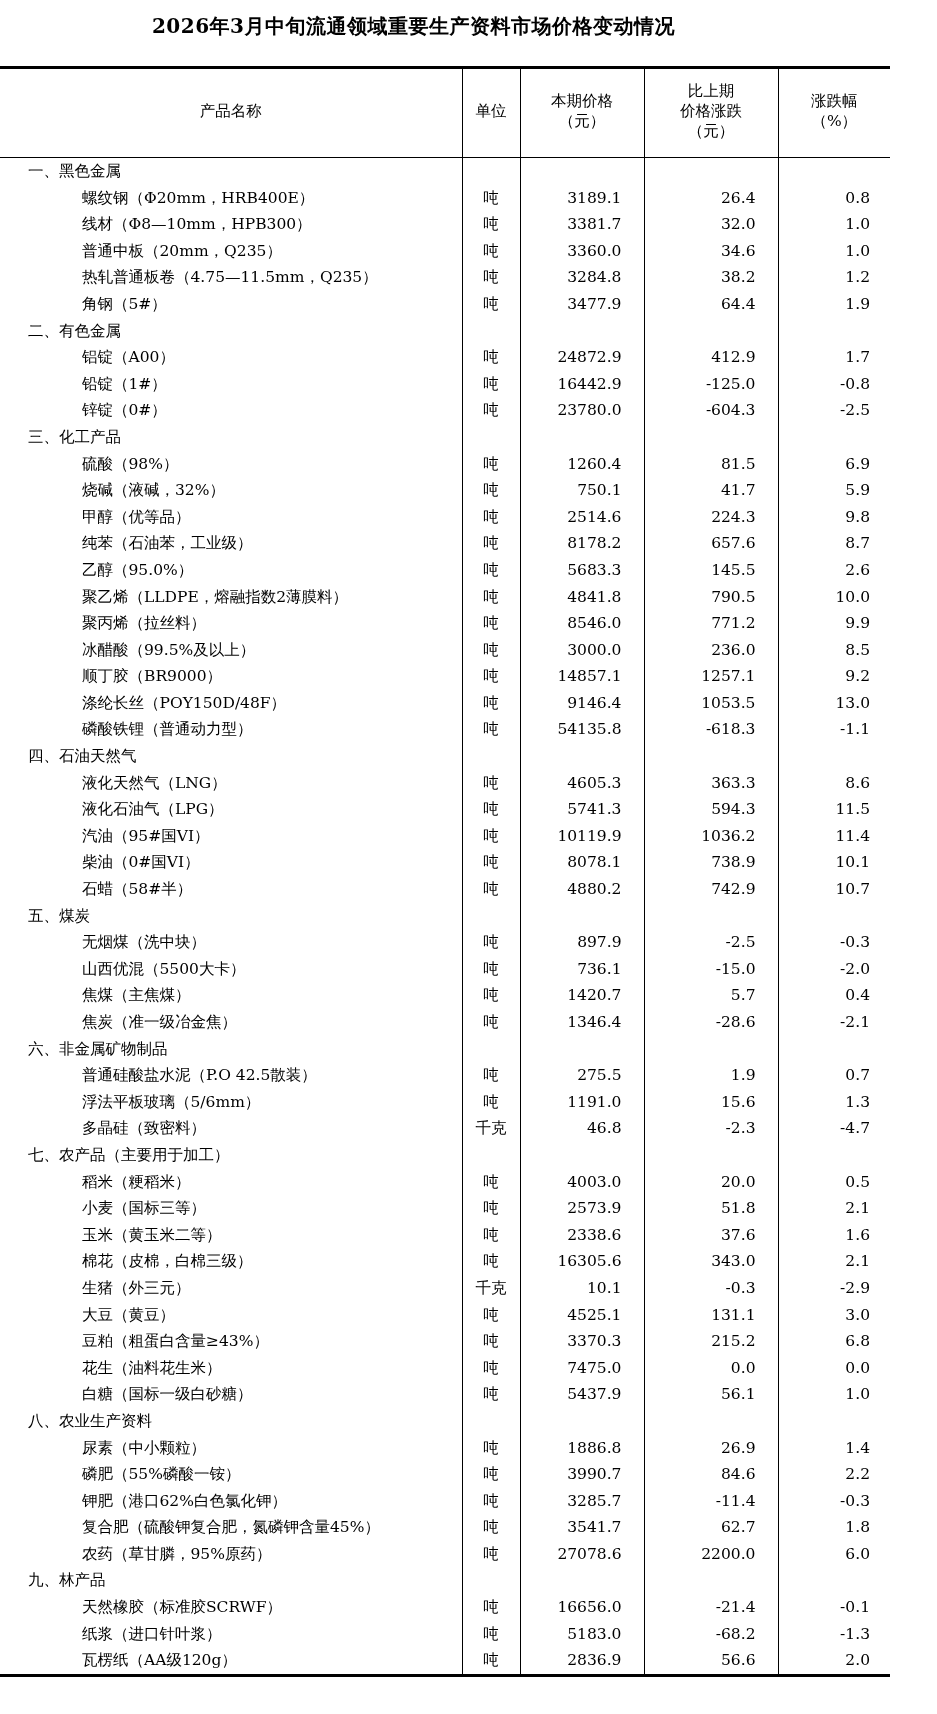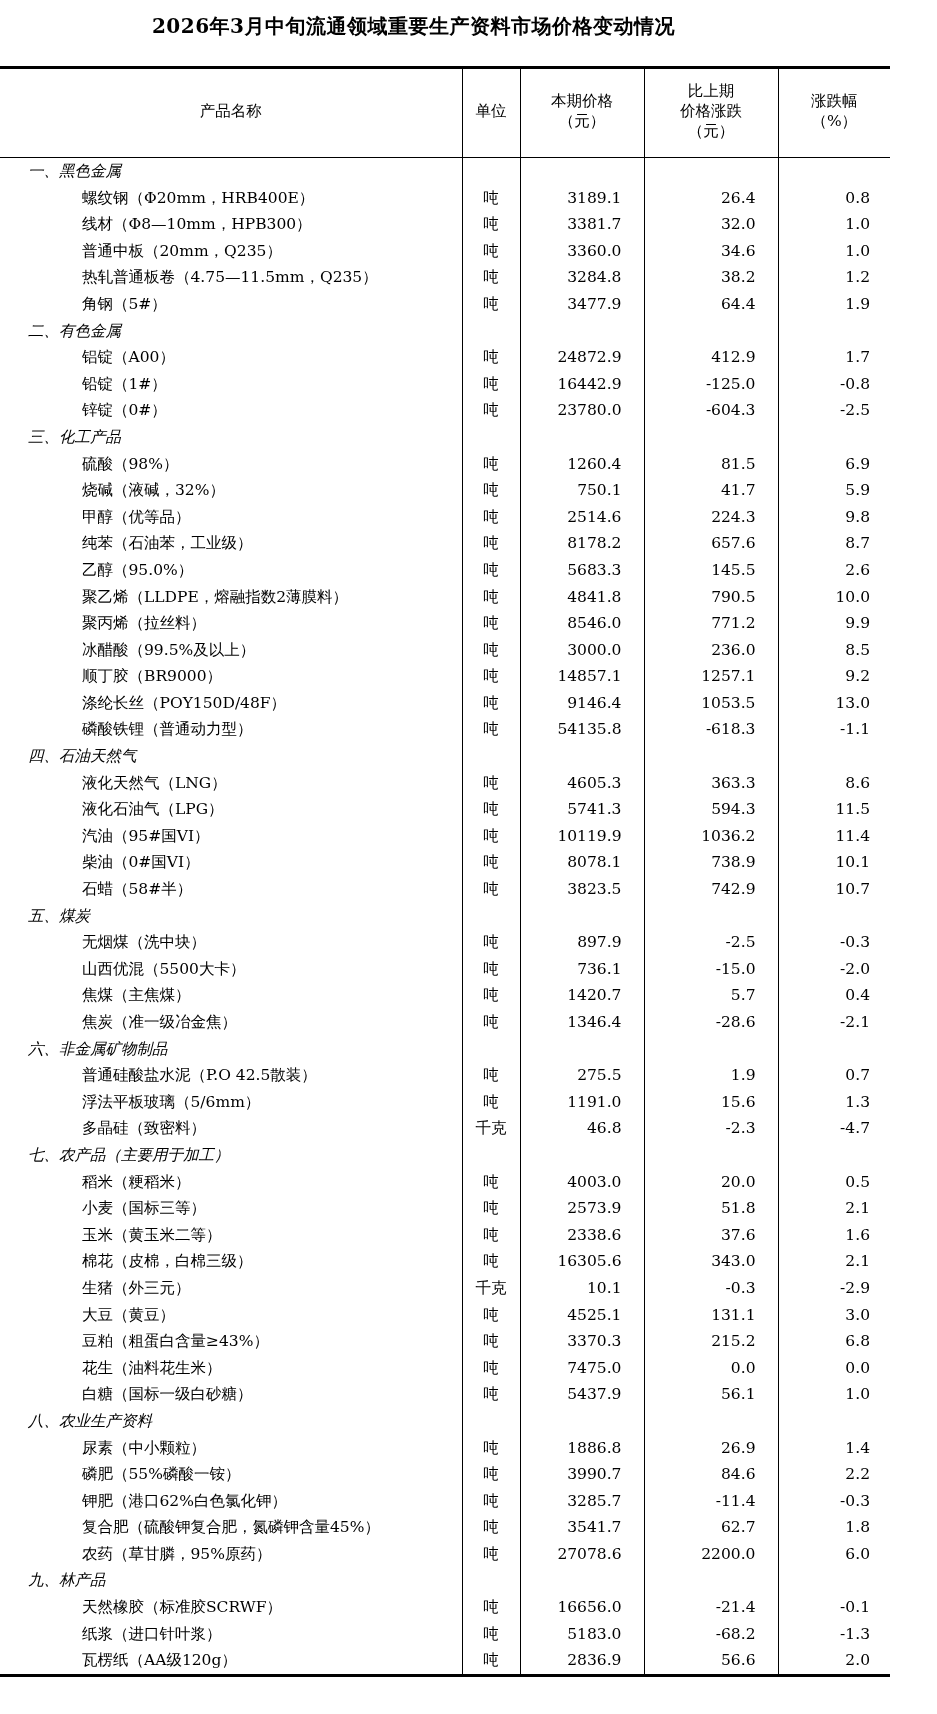--- a/index.html
+++ b/index.html
@@ -74,21 +74,21 @@
     overflow: hidden;
   }
   tbody td.c-first { border-left: none; }
   tbody td.c-last  { border-right: none; }
 
   td.name      { text-align: left; }
   td.unit      { text-align: center; }
   td.num       { text-align: right; padding-right: 22px; }
   td.rate      { text-align: right; padding-right: 20px; }
 
-  .group-name  { padding-left: 22px; font-style: italic; }
+  .group-name  { padding-left: 22px; }
   .item-name   { padding-left: 76px; }
 
   tbody tr.last-row td {
     border-bottom: 3px solid #000;
   }
 </style>
 </head>
 <body>
 
 <div class="page">
@@ -318,21 +318,21 @@
         <tr>
           <td class="name c-first"><span class="item-name">柴油（0#国VI）</span></td>
           <td class="unit">吨</td>
           <td class="num">8078.1</td>
           <td class="num">738.9</td>
           <td class="rate c-last">10.1</td>
         </tr>
         <tr>
           <td class="name c-first"><span class="item-name">石蜡（58#半）</span></td>
           <td class="unit">吨</td>
-          <td class="num">3823.5</td>
+          <td class="num">4880.2</td>
           <td class="num">742.9</td>
           <td class="rate c-last">10.7</td>
         </tr>
         <tr>
           <td class="name c-first"><span class="group-name">五、煤炭</span></td>
           <td class="unit"></td>
           <td class="num"></td>
           <td class="num"></td>
           <td class="rate c-last"></td>
         </tr>

